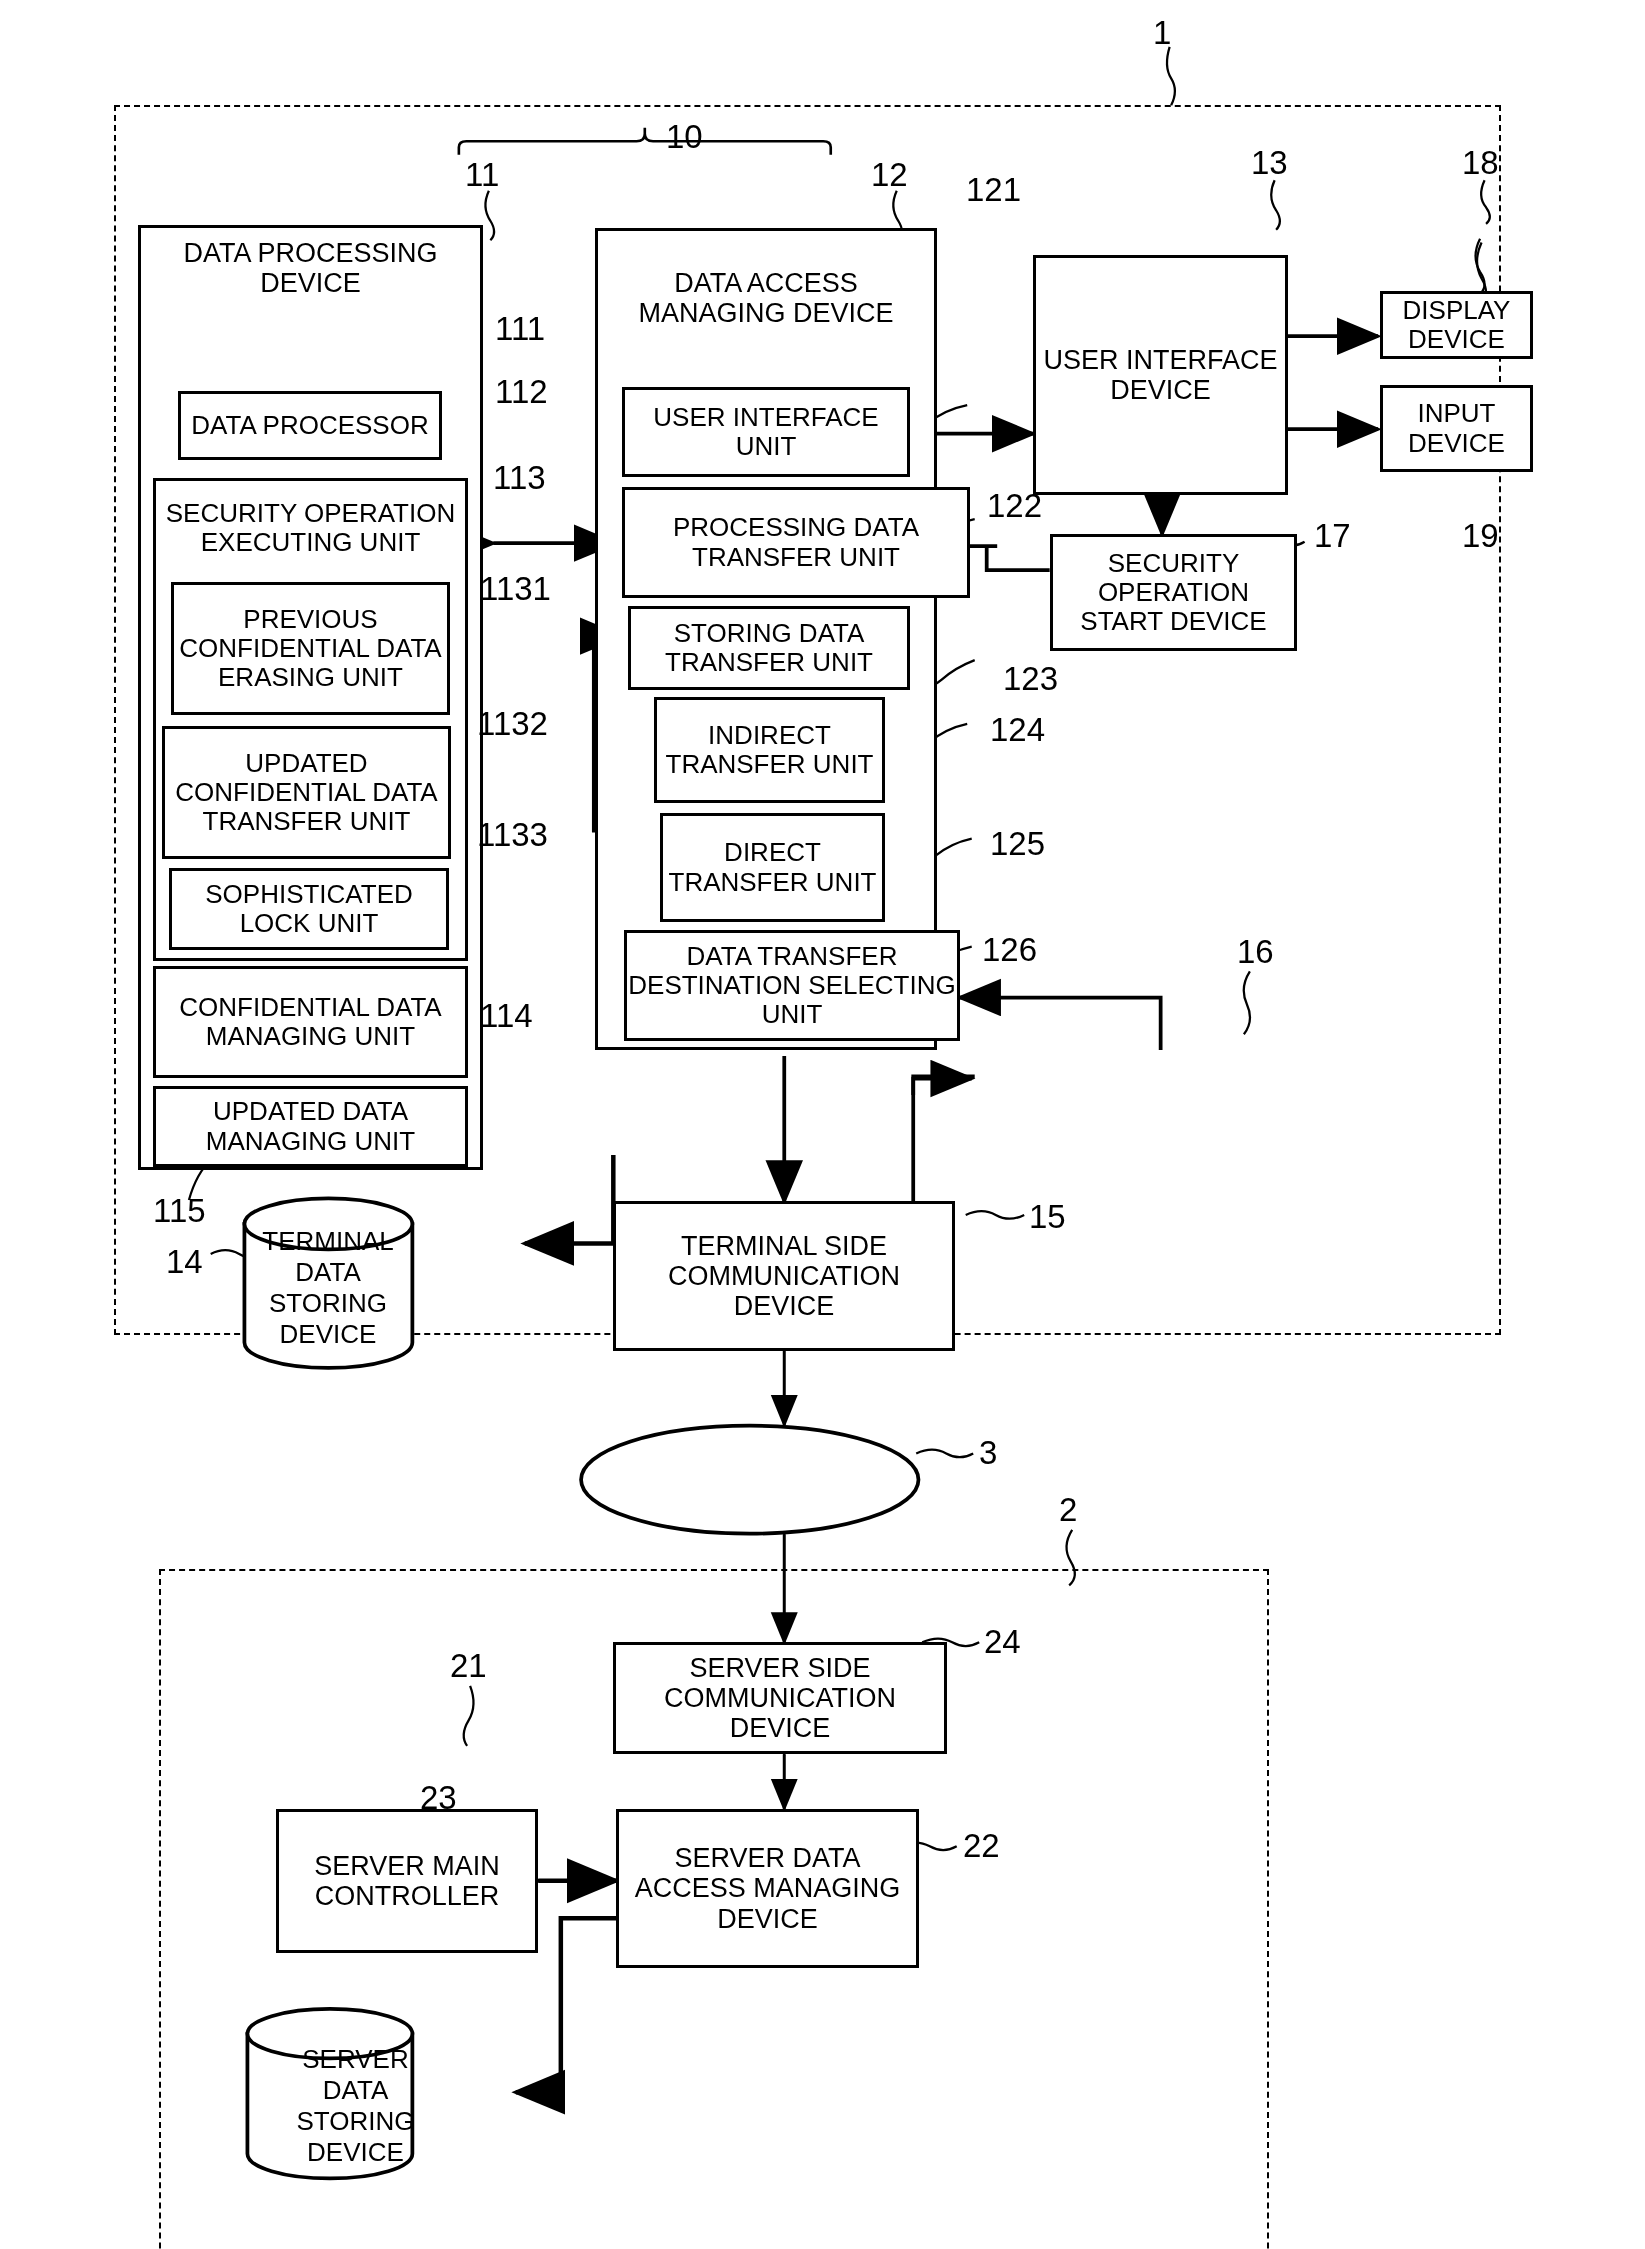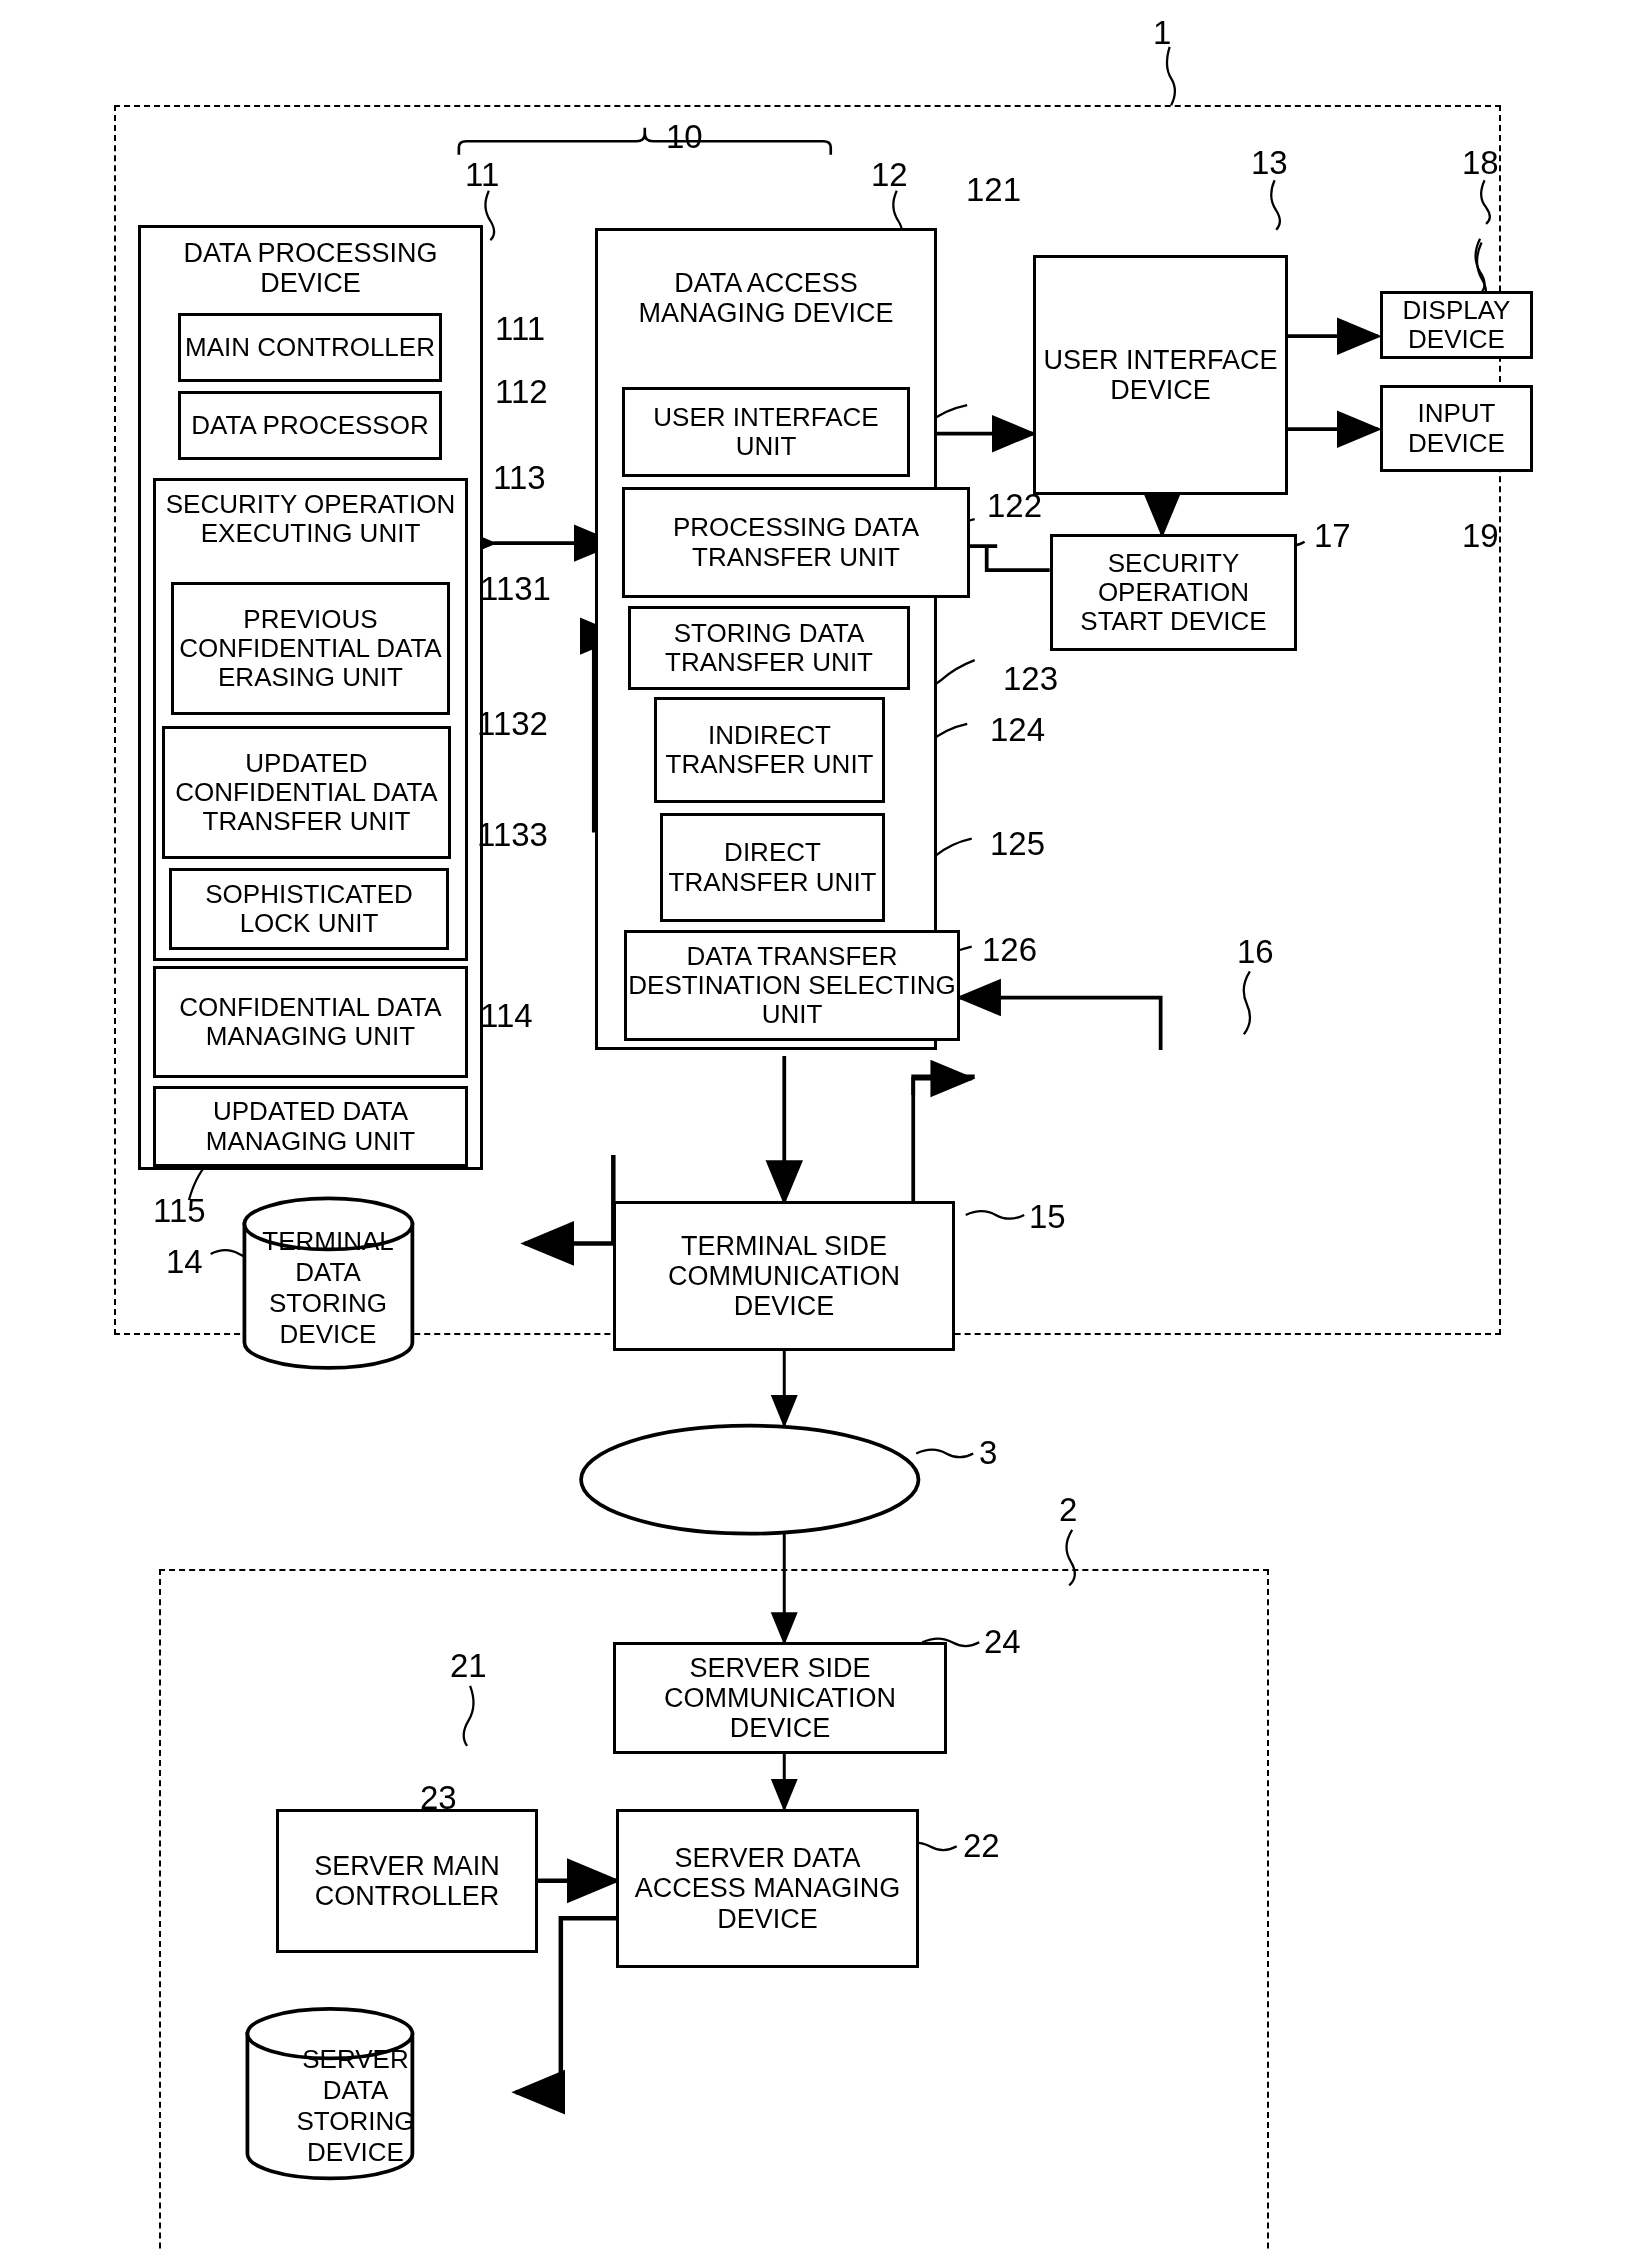--- a/index.html
+++ b/index.html
@@ -161,30 +161,27 @@
       <ellipse cx="440" cy="2712" rx="110" ry="33" fill="#fff" stroke="#000" stroke-width="5"></ellipse>
     </g>
 
     <ellipse cx="1000" cy="1973" rx="225" ry="72" fill="#fff" stroke="#000" stroke-width="5"></ellipse>
   </svg>
 
   <div class="box thick" style="left:138px;top:225px;width:345px;height:945px;align-items:flex-start;">
     <div class="t36" style="width:100%;padding-top:10px;">DATA PROCESSING DEVICE</div>
   </div>
 
-  <div class="box" style="left:178px;top:313px;width:264px;height:69px;">
-    <span class="t35">MAIN CONTROLLER</span>
-  </div>
 
   <div class="box" style="left:178px;top:391px;width:264px;height:69px;">
     <span class="t35">DATA PROCESSOR</span>
   </div>
 
   <div class="box thick" style="left:153px;top:478px;width:315px;height:483px;align-items:flex-start;">
-    <div class="t35" style="width:100%;padding-top:9px;">SECURITY OPERATION EXECUTING UNIT</div>
+    <div class="t35" style="width:100%;padding-top:18px;">SECURITY OPERATION EXECUTING UNIT</div>
   </div>
 
   <div class="box" style="left:171px;top:582px;width:279px;height:133px;">
     <span class="t35">PREVIOUS CONFIDENTIAL DATA ERASING UNIT</span>
   </div>
 
   <div class="box" style="left:162px;top:726px;width:289px;height:133px;">
     <span class="t35">UPDATED CONFIDENTIAL DATA TRANSFER UNIT</span>
   </div>
 

